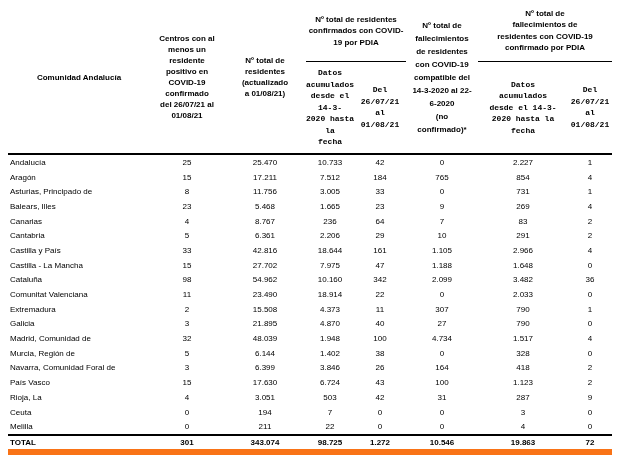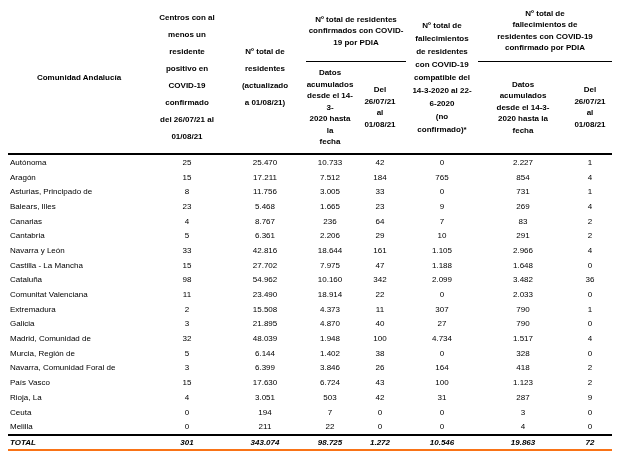--- a/index.html
+++ b/index.html
@@ -12,30 +12,30 @@
   table.report {
     position: absolute; left: 8px; top: 1px;
     width: 604px; border-collapse: collapse; table-layout: fixed;
   }
   th, td { padding: 0; font-size: 8px; color: #000; }
   thead th {
     font-weight: bold; text-align: center; vertical-align: middle;
     white-space: pre-line; line-height: 11.5px;
   }
   tr.hrow1 { height: 60px; }
-  tr.hrow2 { height: 93px; }
-  th.lh10 { line-height: 17px; }
+  tr.hrow2 { height: 93px; font-family: Liberation Mono, monospace; }
+  th.lh10 { line-height: 11px; }
   th.lh13 { line-height: 13px; }
   th.group { border-bottom: 1px solid #000; }
   tbody td { height: 14.7px; text-align: center; vertical-align: middle; }
   tbody tr.first-data td { border-top: 2px solid #000; }
   td.region { text-align: left; padding-left: 2px; }
   tbody tr.total td {
     font-weight: bold; height: 13px;
-    border-top: 2px solid #000; border-bottom: 2px solid #f97316; font-style: italic;
+    border-top: 2px solid #000; border-bottom: 6px solid #f97316;
   }
 </style>
 </head>
 <body>
 
 <table class="report">
   <colgroup>
     <col style="width:142px">
       <col style="width:74px">
       <col style="width:82px">
@@ -93,21 +93,21 @@
 2020 hasta la
 fecha</th>
       <th>Del
 26/07/21
 al
 01/08/21</th>
     </tr>
   </thead>
   <tbody id="rows-body">
       <tr class="first-data">
-        <td class="region">Autónoma</td>
+        <td class="region">Andalucía</td>
         <td>25</td>
         <td>25.470</td>
         <td>10.733</td>
         <td>42</td>
         <td>0</td>
         <td>2.227</td>
         <td>1</td>
       </tr>
       <tr>
         <td class="region">Aragón</td>
@@ -153,21 +153,21 @@
         <td class="region">Cantabria</td>
         <td>5</td>
         <td>6.361</td>
         <td>2.206</td>
         <td>29</td>
         <td>10</td>
         <td>291</td>
         <td>2</td>
       </tr>
       <tr>
-        <td class="region">Navarra y León</td>
+        <td class="region">Castilla y País</td>
         <td>33</td>
         <td>42.816</td>
         <td>18.644</td>
         <td>161</td>
         <td>1.105</td>
         <td>2.966</td>
         <td>4</td>
       </tr>
       <tr>
         <td class="region">Castilla - La Mancha</td>

